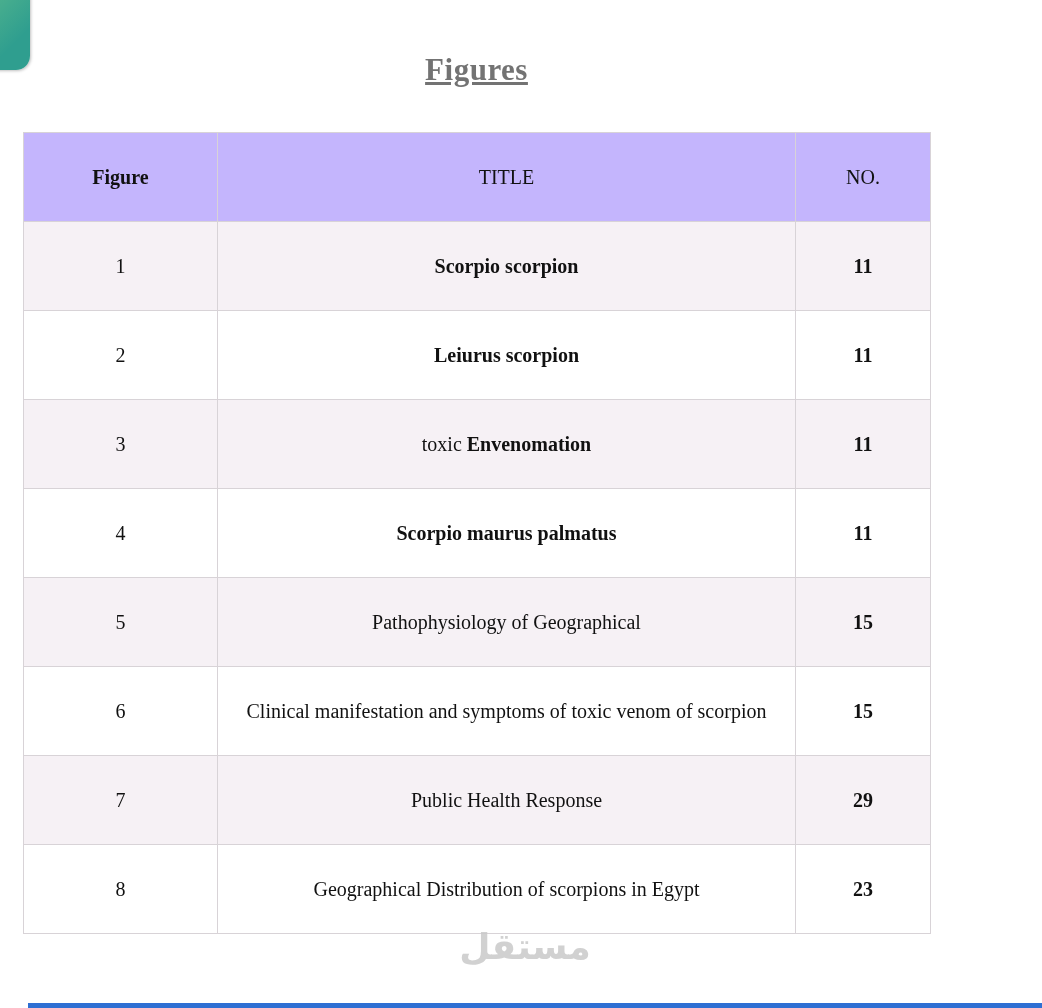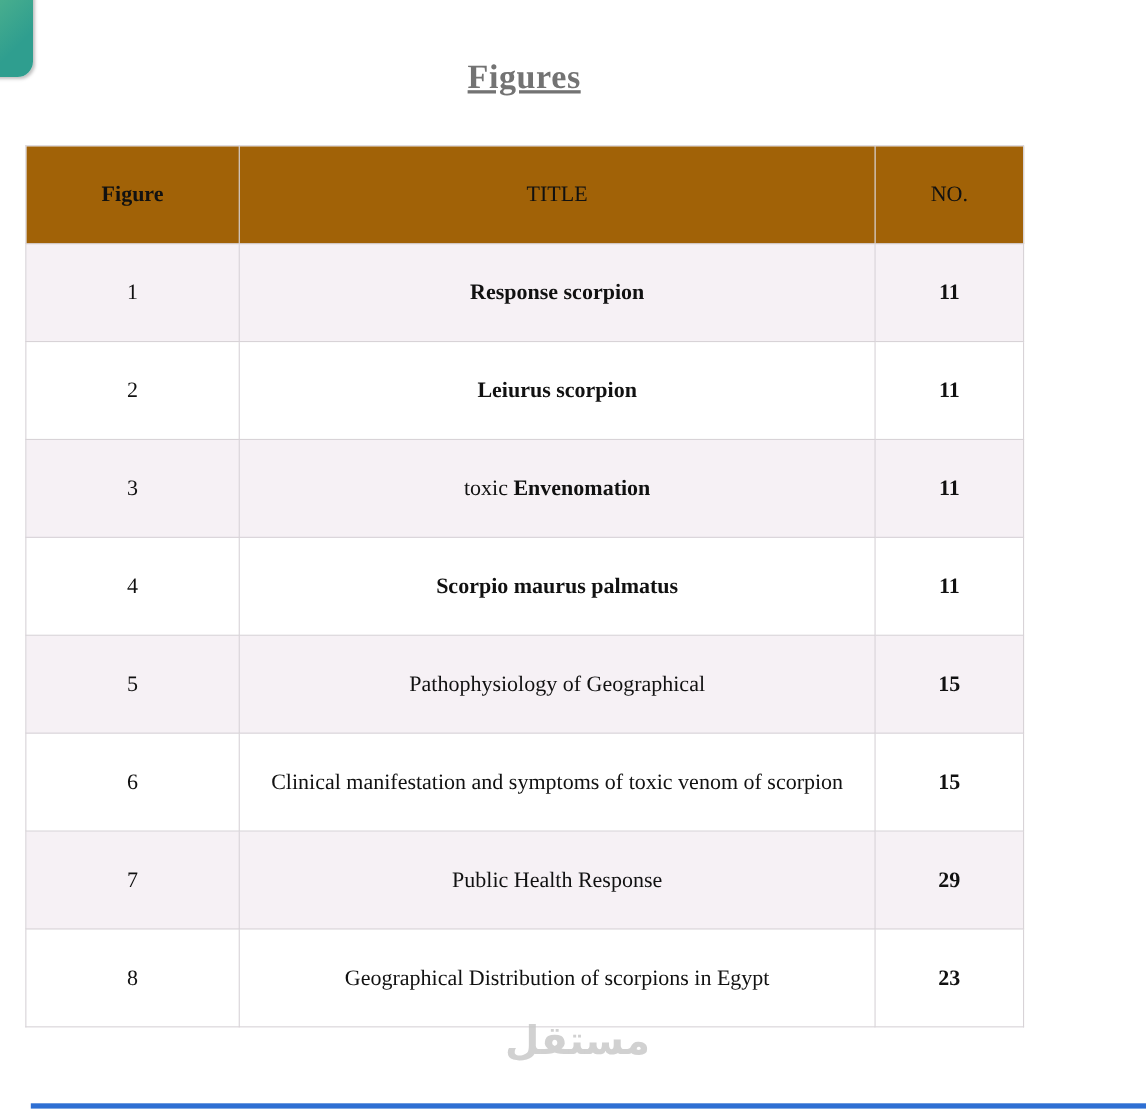--- a/index.html
+++ b/index.html
@@ -62,21 +62,21 @@
     border: 1px solid #d8d3d7;
     text-align: center;
     vertical-align: middle;
     padding: 24px 14px;
     line-height: 40px;
     background-clip: padding-box;
   }
 
   table.figures-table thead th {
     font-weight: normal;
-    background: #a16207;
+    background: #c4b5fd;
     text-align: center;
   }
   table.figures-table thead th.head-figure {
     font-weight: bold;
   }
 
   table.figures-table tbody tr:nth-child(odd) td {
     background: #f6f1f5;
   }
   table.figures-table tbody tr:nth-child(even) td {
@@ -143,21 +143,21 @@
     <thead>
       <tr>
         <th class="head-figure">Figure</th>
         <th>TITLE</th>
         <th>NO.</th>
       </tr>
     </thead>
     <tbody>
       <tr>
         <td class="figure-cell">1</td>
-        <td class="title-cell"><span class="title-regular"></span><span class="title-bold">Response scorpion</span></td>
+        <td class="title-cell"><span class="title-regular"></span><span class="title-bold">Scorpio scorpion</span></td>
         <td class="no-cell">11</td>
       </tr>
       <tr>
         <td class="figure-cell">2</td>
         <td class="title-cell"><span class="title-regular"></span><span class="title-bold">Leiurus scorpion</span></td>
         <td class="no-cell">11</td>
       </tr>
       <tr>
         <td class="figure-cell">3</td>
         <td class="title-cell"><span class="title-regular">toxic </span><span class="title-bold">Envenomation</span></td>

